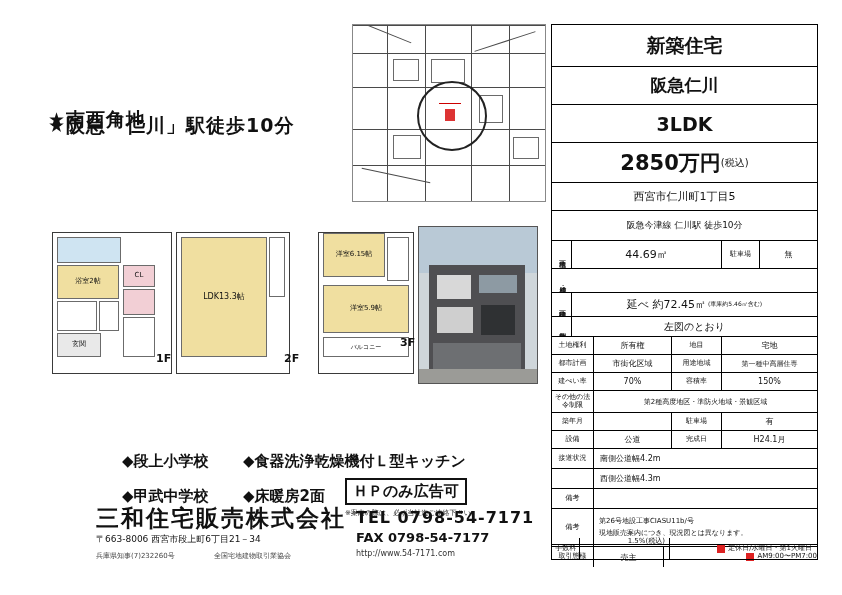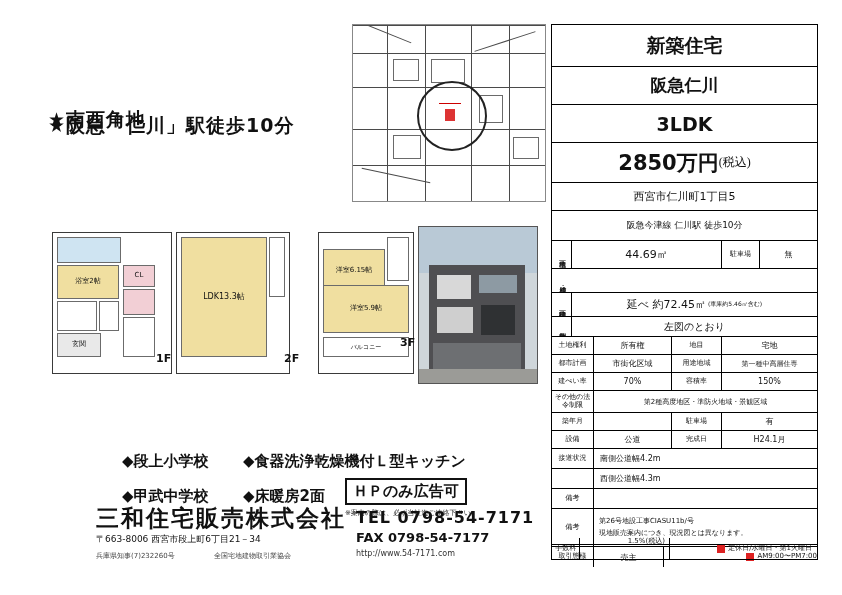--- a/index.html
+++ b/index.html
@@ -37,21 +37,21 @@
   #spec{position:absolute;left:551px;top:24px;width:267px;height:521px;border:1px solid #000;box-sizing:border-box;}
   #spec .row{position:absolute;left:0;right:0;border-bottom:1px solid #000;box-sizing:border-box;display:flex;}
   #spec .cell{border-right:1px solid #000;box-sizing:border-box;display:flex;align-items:center;justify-content:center;text-align:center;overflow:hidden;}
   #spec .cell:last-child{border-right:none;}
   .lbl{font-size:7px;line-height:1.05;}
   .val{font-size:8px;}
   .big2{font-size:17px;font-weight:bold;}
   .big3{font-size:19px;font-weight:bold;}
   .big4{font-size:21px;font-weight:bold;}
   .mid{font-size:11px;}
-  .sup{font-size:12px;font-family:Liberation Serif, serif;}
+  .sup{font-size:10px;}
   
   .vlabel{writing-mode:vertical-rl;text-orientation:upright;font-size:7px;letter-spacing:0px;line-height:1;}
   .redsq{display:inline-block;width:8px;height:8px;background:#d22;margin-right:3px;vertical-align:middle;}
 </style>
 </head>
 <body>
 
 <div id="sheet">
 
   <div class="abs headline" style="left:48px;top:83px;margin-top:24px;">★南西角地</div>
@@ -92,21 +92,21 @@
   </div>
   <div class="abs flabel" style="left:156px;top:352px;">1F</div>
 
   <div class="abs planbox" style="left:176px;top:232px;width:112px;height:140px;">
     <div class="room yellow" style="left:4px;top:4px;width:86px;height:120px;font-size:8px;">LDK13.3帖</div>
     <div class="room white" style="left:92px;top:4px;width:16px;height:60px;"></div>
   </div>
   <div class="abs flabel" style="left:284px;top:352px;">2F</div>
 
   <div class="abs planbox" style="left:318px;top:232px;width:94px;height:140px;">
-    <div class="room yellow" style="left:4px;top:16px;width:62px;height:44px;">洋室6.15帖</div>
+    <div class="room yellow" style="left:4px;top:0;width:62px;height:44px;">洋室6.15帖</div>
     <div class="room white" style="left:68px;top:4px;width:22px;height:44px;"></div>
     <div class="room yellow" style="left:4px;top:52px;width:86px;height:48px;">洋室5.9帖</div>
     <div class="room white" style="left:4px;top:104px;width:86px;height:20px;font-size:6px;">バルコニー</div>
   </div>
   <div class="abs flabel" style="left:400px;top:336px;">3F</div>
 
   <div class="abs photo" style="left:418px;top:226px;width:118px;height:156px;">
     <div style="position:absolute;left:0;top:0;width:118px;height:46px;background:#b9c9d6;"></div>
     <div style="position:absolute;left:10px;top:38px;width:96px;height:106px;background:#4f4f52;"></div>
     <div style="position:absolute;left:18px;top:48px;width:34px;height:24px;background:#d8d8d8;"></div>

